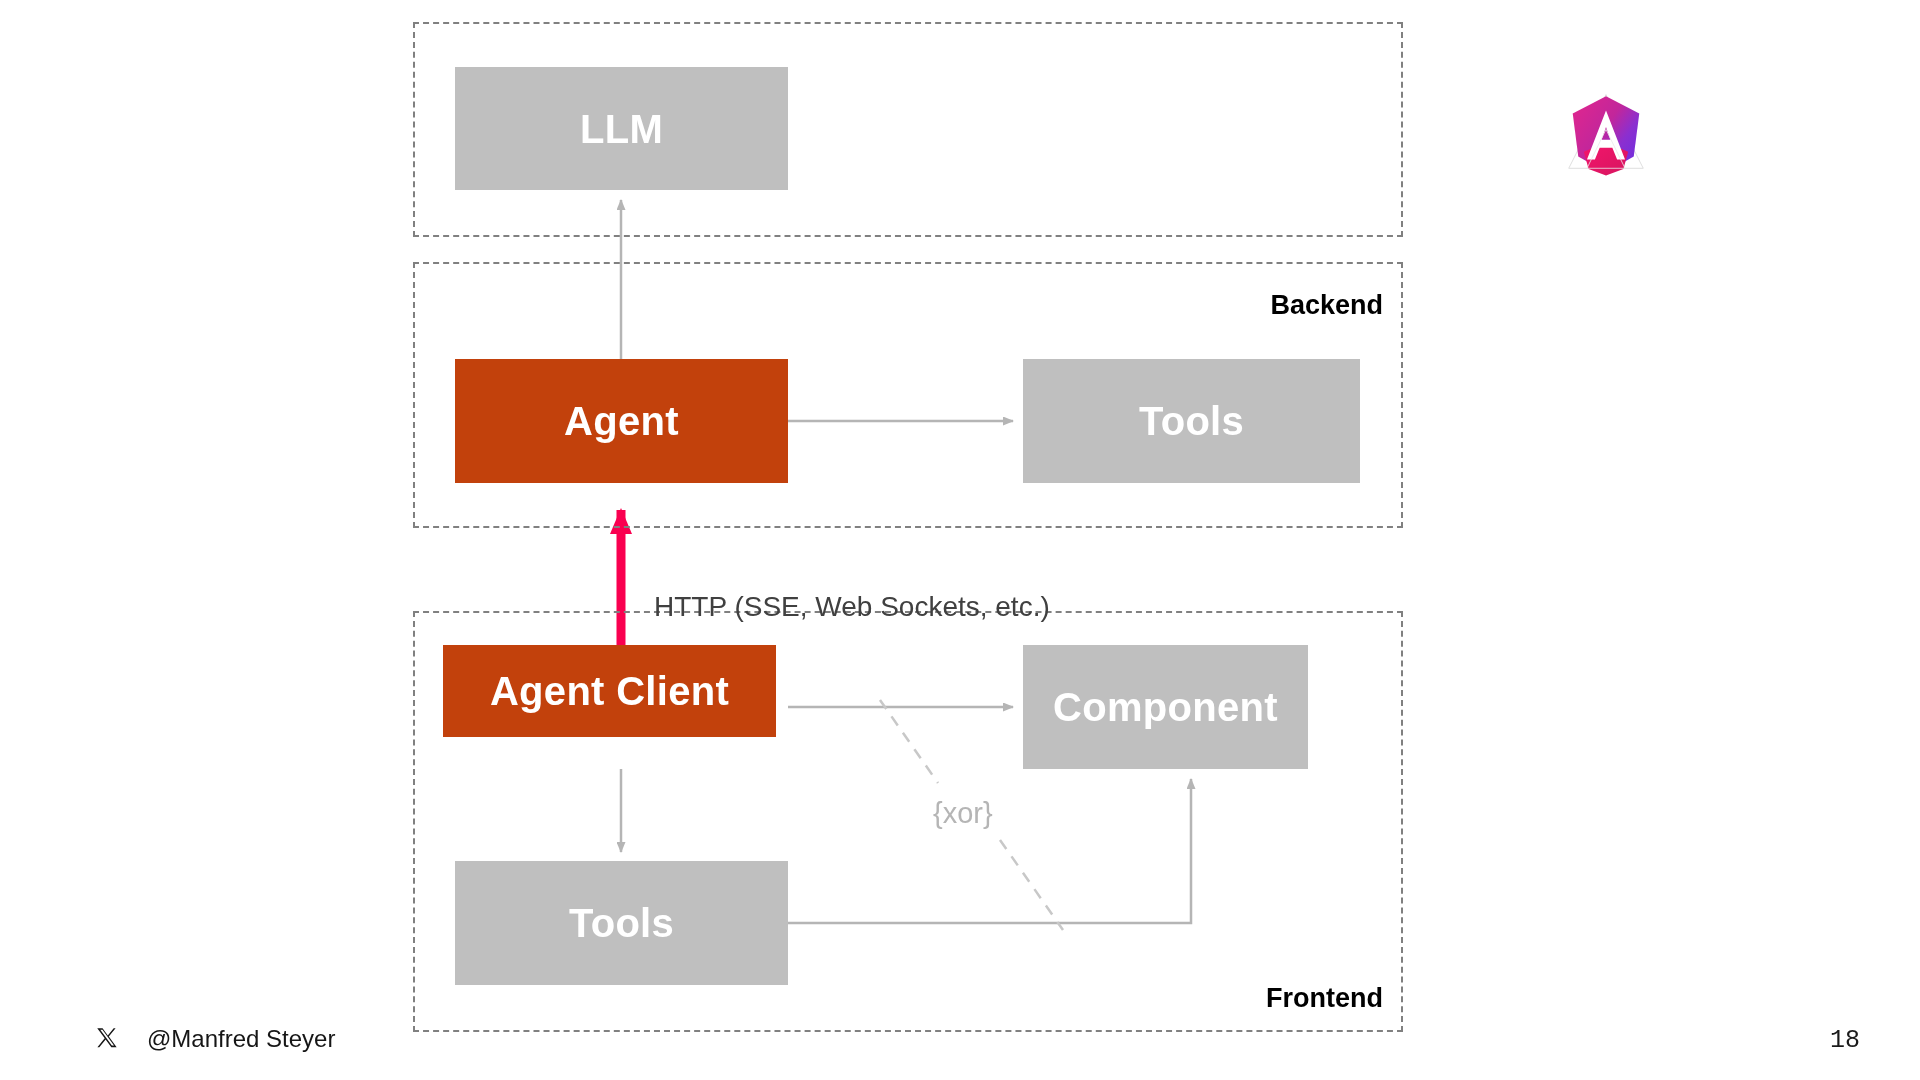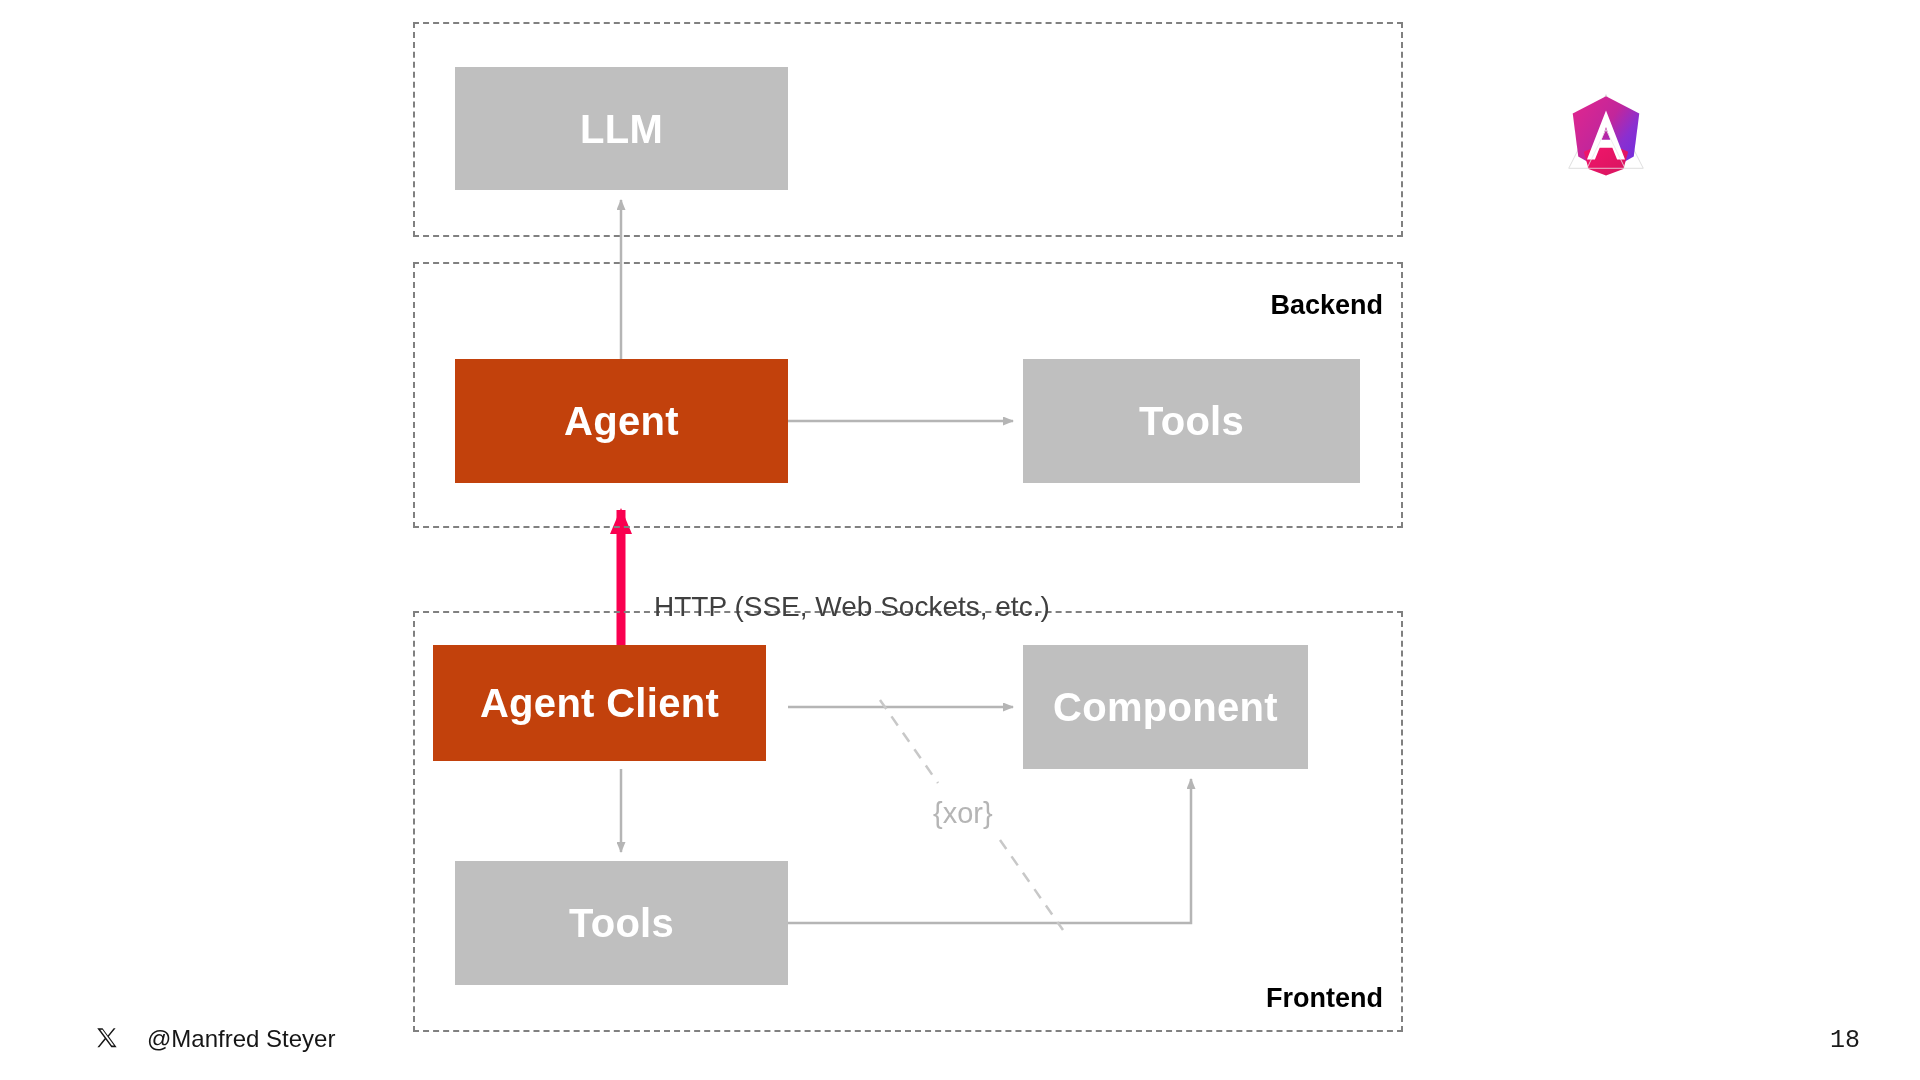--- a/index.html
+++ b/index.html
@@ -57,21 +57,21 @@
     line-height: 1;
     user-select: none;
     text-align: right;
   }
   .node.gray { background: #bfbfbf; }
   .node.pink { background: #c2410c; }
 
   #node-llm          { left: 455px; top: 67px;  width: 333px; height: 123px; font-size: 40px; }
   #node-agent        { left: 455px; top: 359px; width: 333px; height: 124px; font-size: 40px; }
   #node-tools-be     { left: 1023px; top: 359px; width: 337px; height: 124px; font-size: 40px; }
-  #node-agent-client { left: 433px; top: 645px; width: 333px; height: 116px; font-size: 40px; }
+  #node-agent-client { left: 443px; top: 645px; width: 333px; height: 92px; font-size: 40px; }
   #node-component    { left: 1023px; top: 645px; width: 285px; height: 124px; font-size: 40px; }
   #node-tools-fe     { left: 455px; top: 861px; width: 333px; height: 124px; font-size: 40px; }
 
   
   #connectors {
     position: absolute;
     left: 0;
     top: 0;
     width: 1920px;
     height: 1080px;

